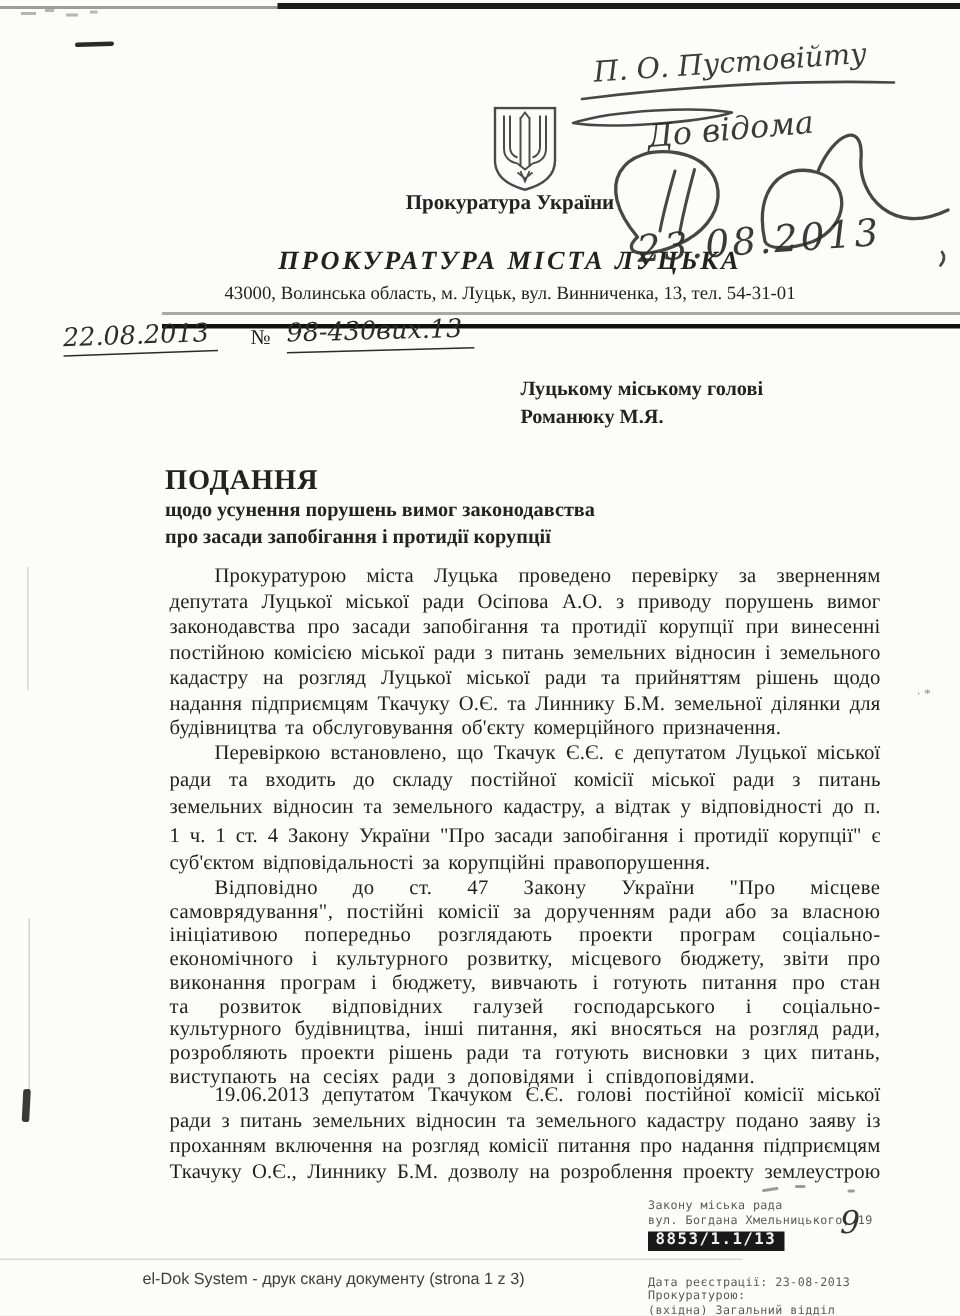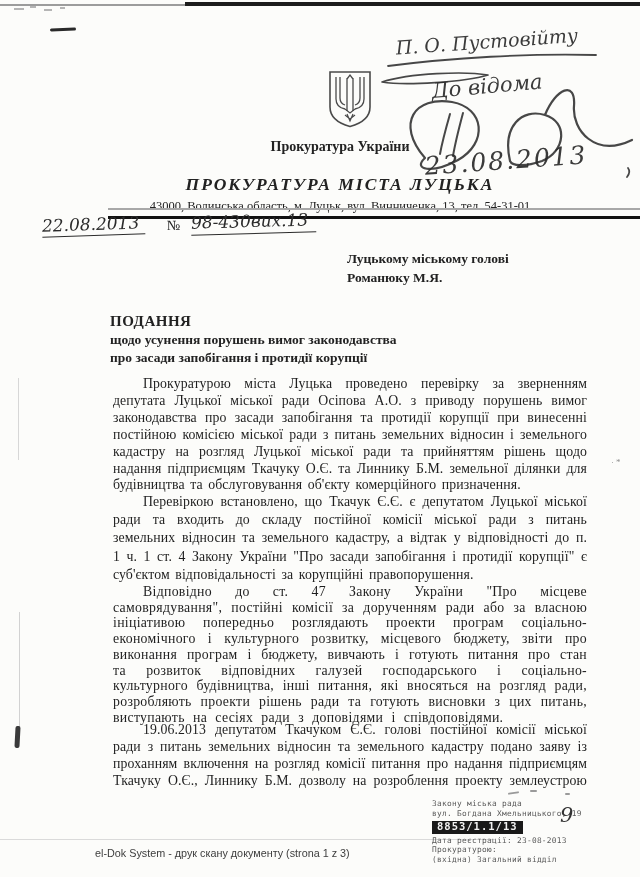--- a/index.html
+++ b/index.html
@@ -16,54 +16,54 @@
   .vline-1 { position:absolute; left:18px; top:378px; width:1px; height:82px; background:#d7d7d7; }
   .vline-2 { position:absolute; left:19px; top:612px; width:1px; height:118px; background:#d2d2d2; }
   .blob { position:absolute; left:15px; top:726px; width:5px; height:22px; background:#3a3a3a; border-radius:2px; transform:rotate(3deg); }
   .hline-faint { position:absolute; left:0; top:839px; width:495px; height:1px; background:#dadada; }
   .stamp-scribble { position:absolute; background:#9a9a9a; height:2px; border-radius:1px; }
   .dot-mark { position:absolute; left:611px; top:457px; color:#8f8f8f; font-size:9px; letter-spacing:2px; }
 
   
   .emblem { position:absolute; left:328px; top:71px; }
   .letterhead { position:absolute; left:40px; top:128px; width:600px; text-align:center; }
-  .lh1 { font-size:14px; font-weight:bold;margin-top:11px; }
+  .lh1 { font-size:14px; font-weight:bold; }
   .lh2 { font-size:17px; letter-spacing:0.5px; margin-top:2px; }
   .lh3 { font-size:17.5px; font-weight:bold; letter-spacing:2px; margin-top:19px;font-style:italic; }
   .lh-addr { font-size:12.5px; margin-top:4px; }
   .rule { position:absolute; left:108px; top:208px; width:532px; height:6px;
           border-top:2px solid #a8a8a8; border-bottom:3px solid #111; }
 
   
   .hand { font-family:"DejaVu Serif", serif; font-style:italic; color:#2b2b2b; }
   .ref-date { position:absolute; left:42px; top:214px; font-size:17px;
               transform:rotate(-2deg); border-bottom:1.5px solid #2b2b2b; padding:0 6px 1px 0; }
   .ref-sign { position:absolute; left:167px; top:218px; font-size:14px; color:#222; }
   .ref-number { position:absolute; left:191px; top:211px; font-size:17px;
                 transform:rotate(-1.5deg); border-bottom:1.5px solid #2b2b2b; padding:0 8px 2px 0; }
 
   
   .recipient { position:absolute; left:347px; top:250px; font-weight:bold; font-size:13.5px; line-height:18.5px; }
   .subject { position:absolute; left:110px; top:312px; font-weight:bold; font-size:13.5px; line-height:18.5px; }
-  .subject-title { font-size:15px; letter-spacing:0.5px; }
+  .subject-title { font-size:19px; letter-spacing:0.5px; }
 
   
   .para { position:absolute; left:113px; width:474px; margin:0; text-align:justify;
           text-indent:30px; font-size:13.8px; color:#1e1e1e; word-spacing:2px; letter-spacing:0.1px; }
   #p1 { top:376px; line-height:16.9px; }
   #p2 { top:493px; line-height:18.2px; }
   #p3 { top:584px; line-height:15.7px; word-spacing:4.5px; letter-spacing:0.3px; }
   #p4 { top:721px; line-height:17px; text-align-last:justify; }
 
   
   .stamp { position:absolute; left:432px; top:799px; width:205px;
            font-family:"DejaVu Sans Mono", monospace; font-size:7.8px; color:#5a5a5a;
            line-height:9.5px; letter-spacing:0.3px; }
   .stamp-bar { display:inline-block; background:#191919; color:#f2f2f2; font-size:10.5px;
-               font-weight:bold; padding:1px 5px 2px; margin:3px 0 2px; letter-spacing:1px; }
+               font-weight:bold; padding:1px 5px 2px; margin:3px 0 16px; letter-spacing:1px; }
   .stamp-hand9 { position:absolute; left:128px; top:12px; font-size:21px; color:#333; }
 
   
   .footer { position:absolute; left:95px; top:847px; width:410px; text-align:left;
             font-family:"Liberation Sans", sans-serif; font-size:10.8px; color:#3d3d3d; }
 
   
   .sig-overlay { position:absolute; left:370px; top:18px; width:270px; height:185px; }
   .sig-overlay path { fill:none; stroke:#2e2e2e; stroke-linecap:round; stroke-linejoin:round; opacity:0.88; }
   .sig-text { font-family:"DejaVu Serif", serif; font-style:italic; fill:#2b2b2b; opacity:0.92; }

